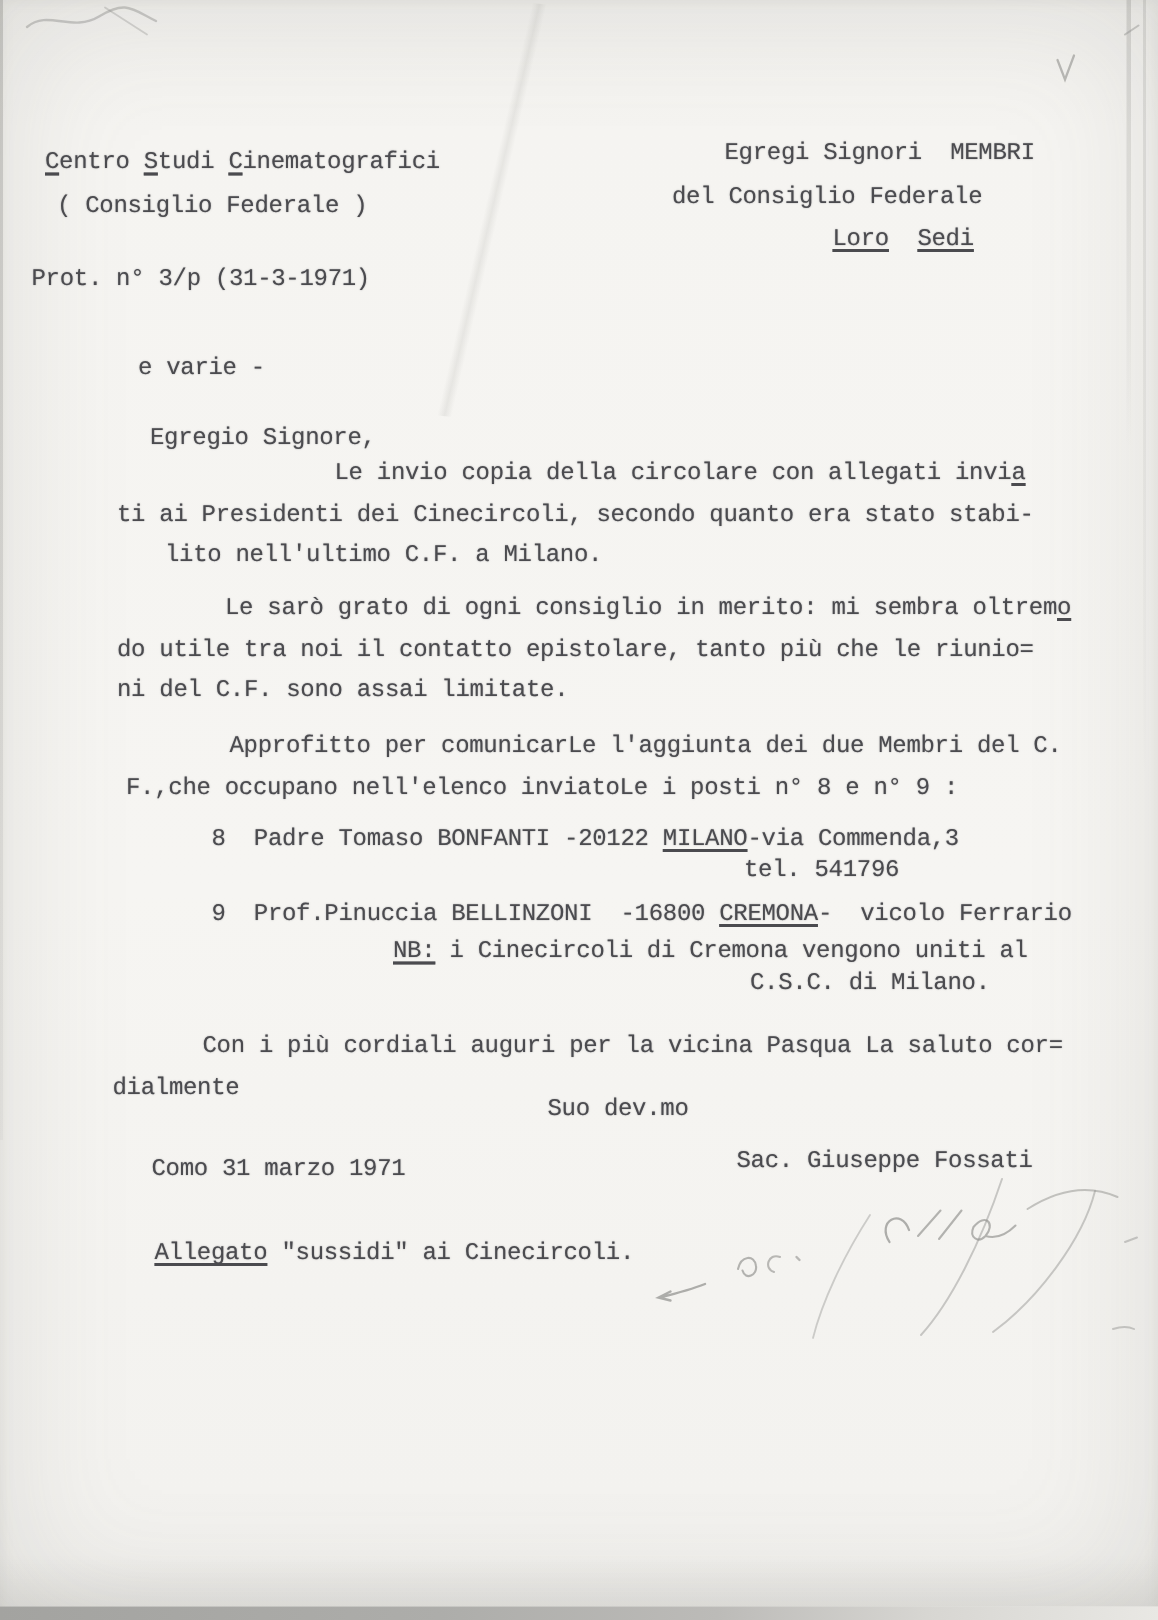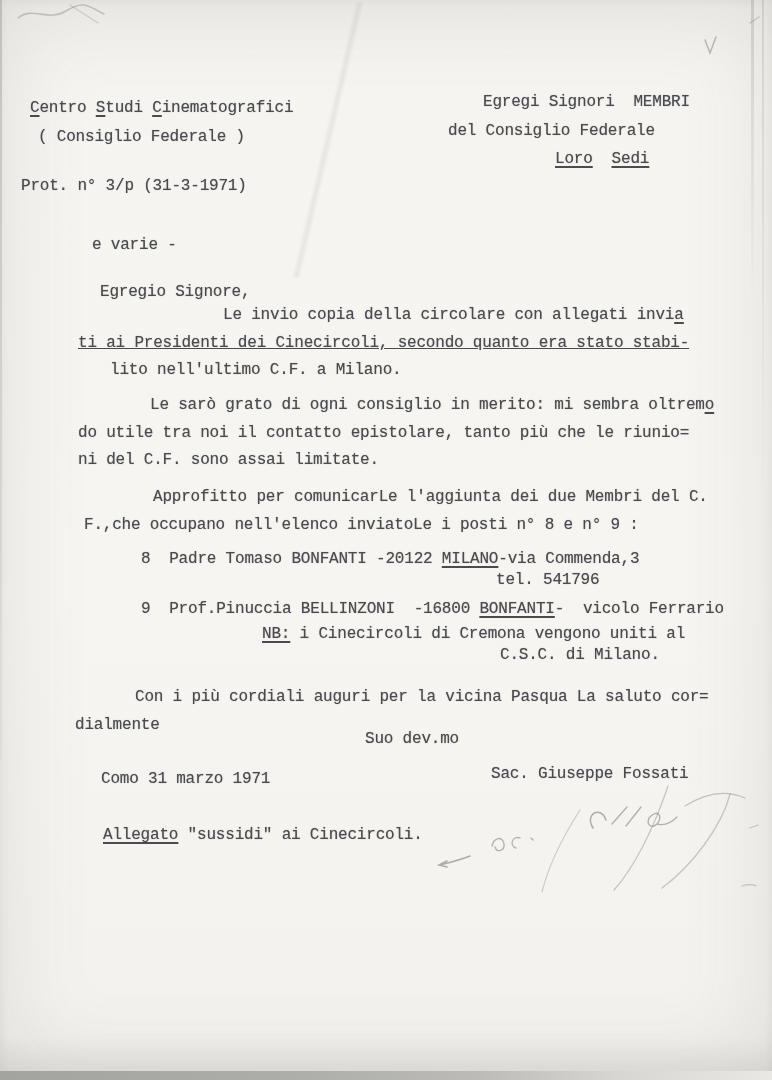--- a/index.html
+++ b/index.html
@@ -71,33 +71,33 @@
   <div class="line" style="left:483px;top:93px;">Egregi Signori  MEMBRI</div>
   <div class="line" style="left:448px;top:122px;">del Consiglio Federale</div>
   <div class="line" style="left:555px;top:150px;"><span class="u">Loro</span><span class="sp2"></span><span class="u">Sedi</span></div>
 
   <div class="line" style="left:21px;top:177px;">Prot. n° 3/p (31-3-1971)</div>
   <div class="line" style="left:92px;top:236px;">e varie -</div>
 
   <div class="line" style="left:100px;top:283px;">Egregio Signore,</div>
 
   <div class="line" style="left:223px;top:306px;"><span>Le invio copia della circolare con allegati invi</span><span class="u">a</span></div>
-  <div class="line" style="left:78px;top:334px;text-decoration:underline;">ti ai Presidenti dei Cinecircoli, secondo quanto era stato stabi-</div>
+  <div class="line" style="left:78px;top:334px;">ti ai Presidenti dei Cinecircoli, secondo quanto era stato stabi-</div>
   <div class="line" style="left:78px;top:361px;margin-left:32px;">lito nell'ultimo C.F. a Milano.</div>
 
   <div class="line" style="left:150px;top:396px;"><span>Le sarò grato di ogni consiglio in merito: mi sembra oltrem</span><span class="u">o</span></div>
   <div class="line" style="left:78px;top:424px;">do utile tra noi il contatto epistolare, tanto più che le riunio=</div>
   <div class="line" style="left:78px;top:451px;">ni del C.F. sono assai limitate.</div>
 
   <div class="line" style="left:153px;top:488px;">Approfitto per comunicarLe l'aggiunta dei due Membri del C.</div>
   <div class="line" style="left:84px;top:516px;">F.,che occupano nell'elenco inviatoLe i posti n° 8 e n° 9 :</div>
 
   <div class="line" style="left:141px;top:550px;"><span>8  Padre Tomaso BONFANTI -20122 </span><span class="u">MILANO</span><span>-via Commenda,3</span></div>
   <div class="line" style="left:496px;top:571px;">tel. 541796</div>
-  <div class="line" style="left:141px;top:600px;"><span>9  Prof.Pinuccia BELLINZONI  -16800 </span><span class="u">BONFANTI</span><span>-  vicolo Ferrario</span></div>
+  <div class="line" style="left:141px;top:600px;"><span>9  Prof.Pinuccia BELLINZONI  -16800 </span><span class="u">CREMONA</span><span>-  vicolo Ferrario</span></div>
 
   <div class="line" style="left:262px;top:625px;"><span class="u">NB:</span><span> i Cinecircoli di Cremona vengono uniti al</span></div>
   <div class="line" style="left:500px;top:646px;">C.S.C. di Milano.</div>
 
   <div class="line" style="left:135px;top:688px;">Con i più cordiali auguri per la vicina Pasqua La saluto cor=</div>
   <div class="line" style="left:75px;top:716px;">dialmente</div>
   <div class="line" style="left:365px;top:730px;">Suo dev.mo</div>
 
   <div class="line" style="left:101px;top:770px;">Como 31 marzo 1971</div>
   <div class="line" style="left:491px;top:765px;">Sac. Giuseppe Fossati</div>

